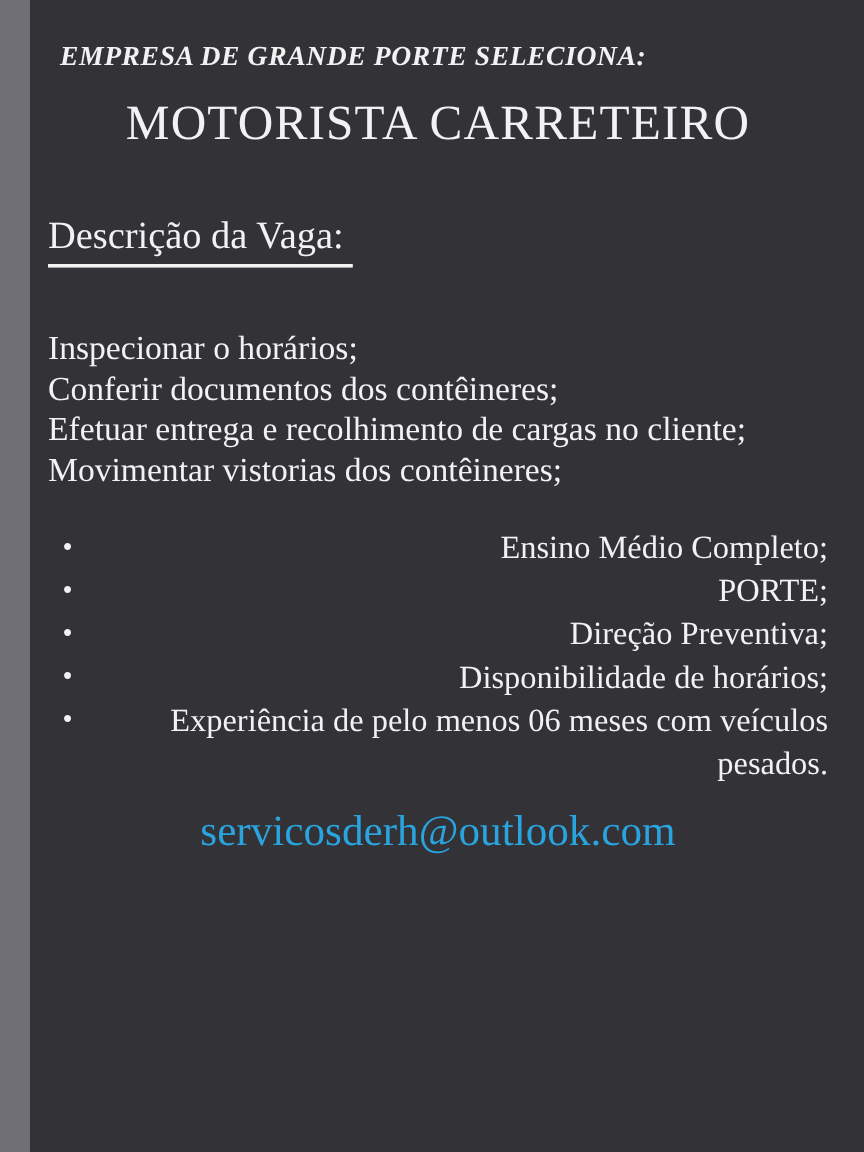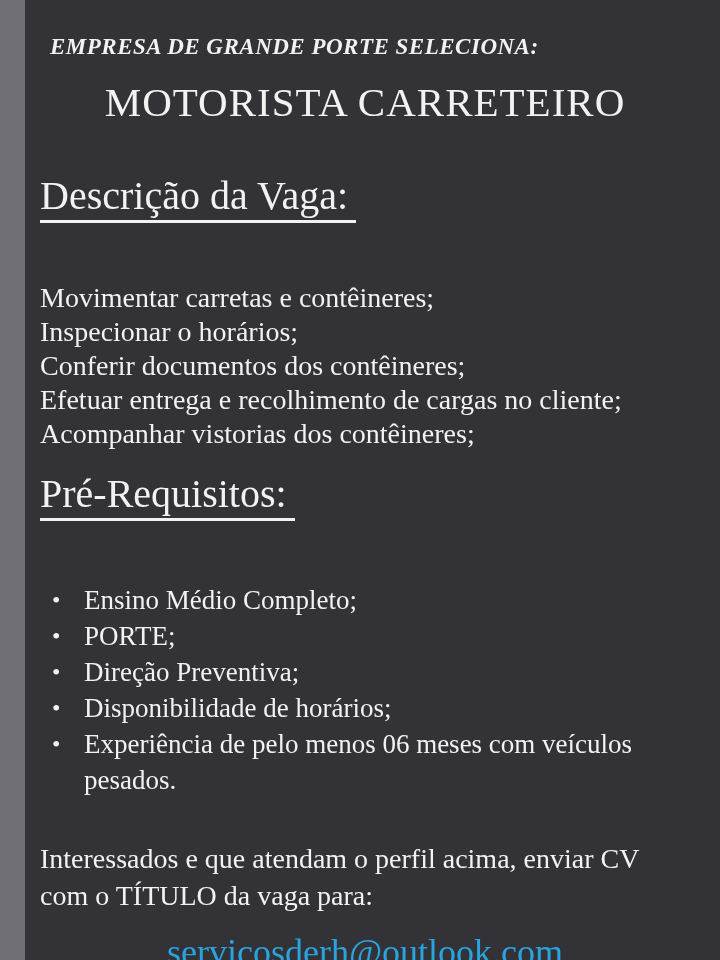--- a/index.html
+++ b/index.html
@@ -44,21 +44,21 @@
     margin-top: 16px;
     text-align: center;
     font-size: 41px;
     line-height: 48px;
     font-weight: normal;
     letter-spacing: 1px;
   }
   .section-heading {
     display: inline-block;
     margin-top: 24px;
-    font-size: 40px;
+    font-size: 32px;
     line-height: 38px;
     font-weight: normal;
     padding-bottom: 5px;
     padding-right: 8px;
     border-bottom: 3px solid #F2F2F2;
   }
   .duty-list {
     margin-top: 24px;
     font-size: 28px;
     line-height: 34px;
@@ -69,20 +69,21 @@
   .req-list {
     list-style: none;
     margin: 28px 0 0 0;
     padding: 0 0 0 12px;
     font-size: 27px;
     line-height: 36px;
   }
   .req-list li {
     position: relative;
     padding-left: 32px;
+    text-align: right;
   }
   .req-list li::before {
     content: "\2022";
     position: absolute;
     left: 0;
     top: 0;
     font-size: 24px;
   }
   .contact-text {
     margin-top: 42px;
@@ -105,36 +106,33 @@
 
 <div class="flyer">
 
   <div class="tagline">EMPRESA DE GRANDE PORTE SELECIONA:</div>
 
   <h1 class="job-title">MOTORISTA CARRETEIRO</h1>
 
   <div>
     <h2 class="section-heading">Descrição da Vaga:</h2>
     <div class="duty-list">
-      <div>Movimentar carretas e contêineres;</div>
       <div>Inspecionar o horários;</div>
       <div>Conferir documentos dos contêineres;</div>
       <div>Efetuar entrega e recolhimento de cargas no cliente;</div>
-      <div>Acompanhar vistorias dos contêineres;</div>
+      <div>Movimentar vistorias dos contêineres;</div>
     </div>
   </div>
 
   <div>
-    <h2 class="section-heading">Pré-Requisitos:</h2>
     <ul class="req-list">
       <li>Ensino Médio Completo;</li>
       <li>PORTE;</li>
       <li>Direção Preventiva;</li>
       <li>Disponibilidade de horários;</li>
       <li>Experiência de pelo menos 06 meses com veículos pesados.</li>
     </ul>
   </div>
 
-  <div class="contact-text">Interessados e que atendam o perfil acima, enviar CV com o TÍTULO da vaga para:</div>
 
   <div class="contact-email">servicosderh@outlook.com</div>
 
 </div>
 
 </body></html>

